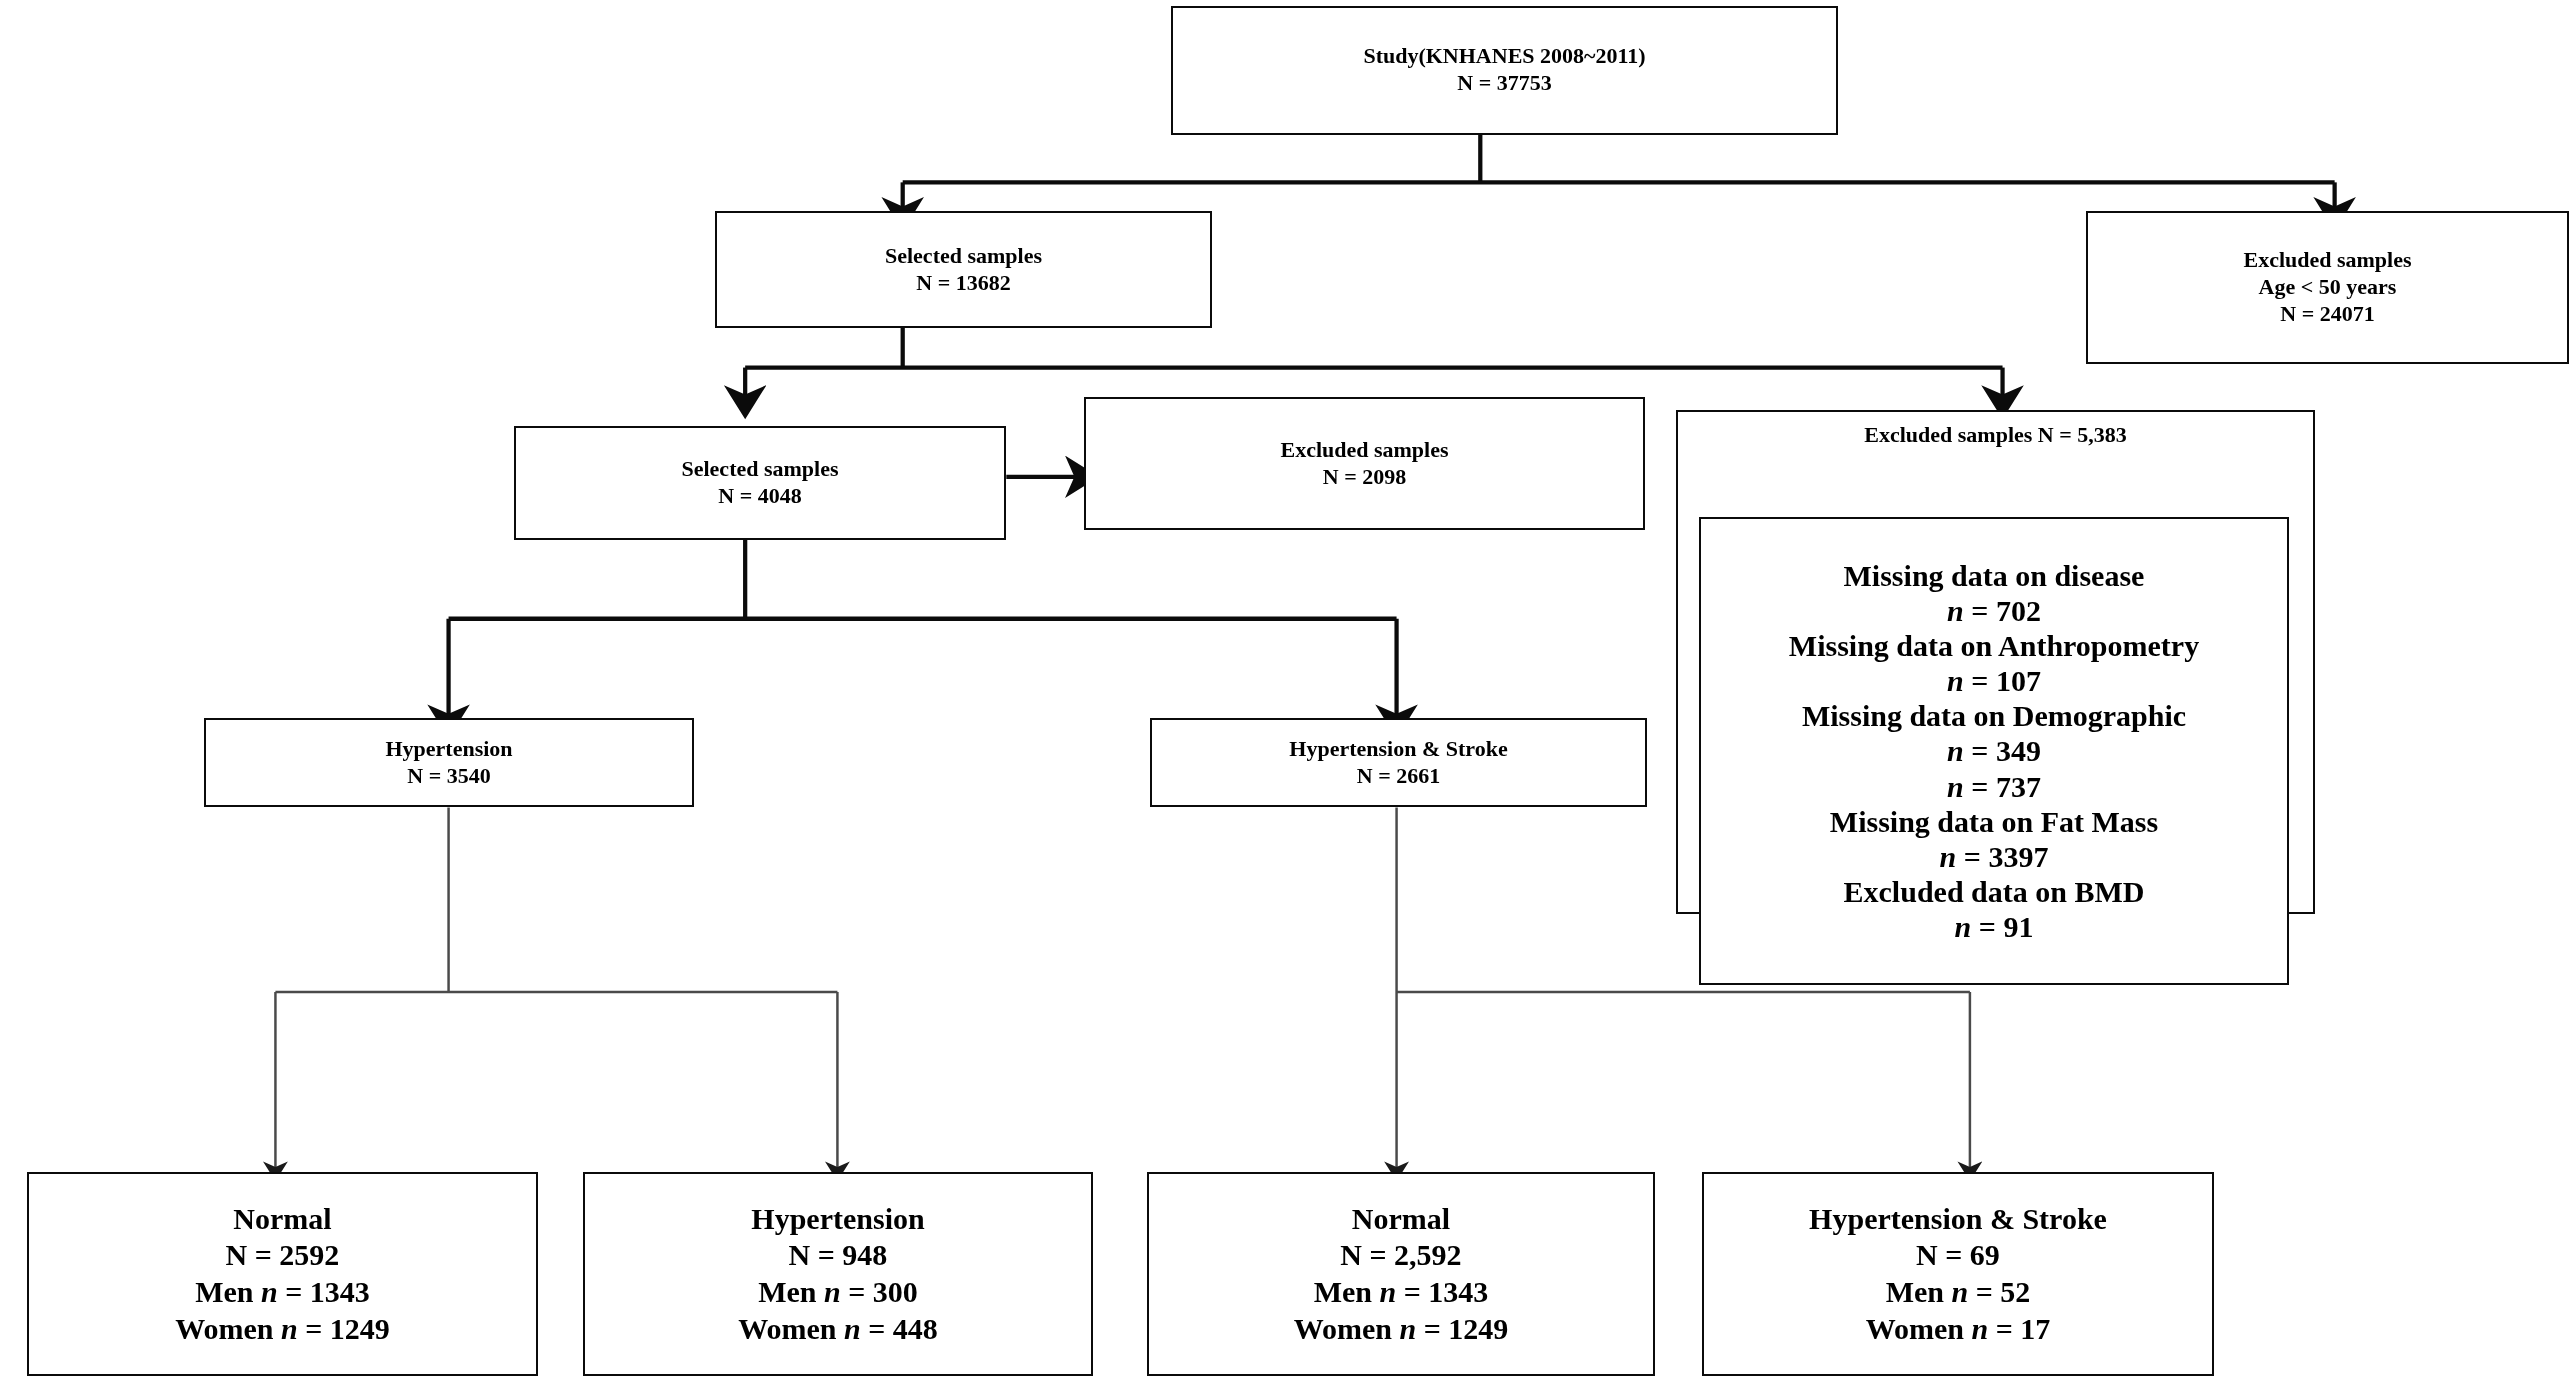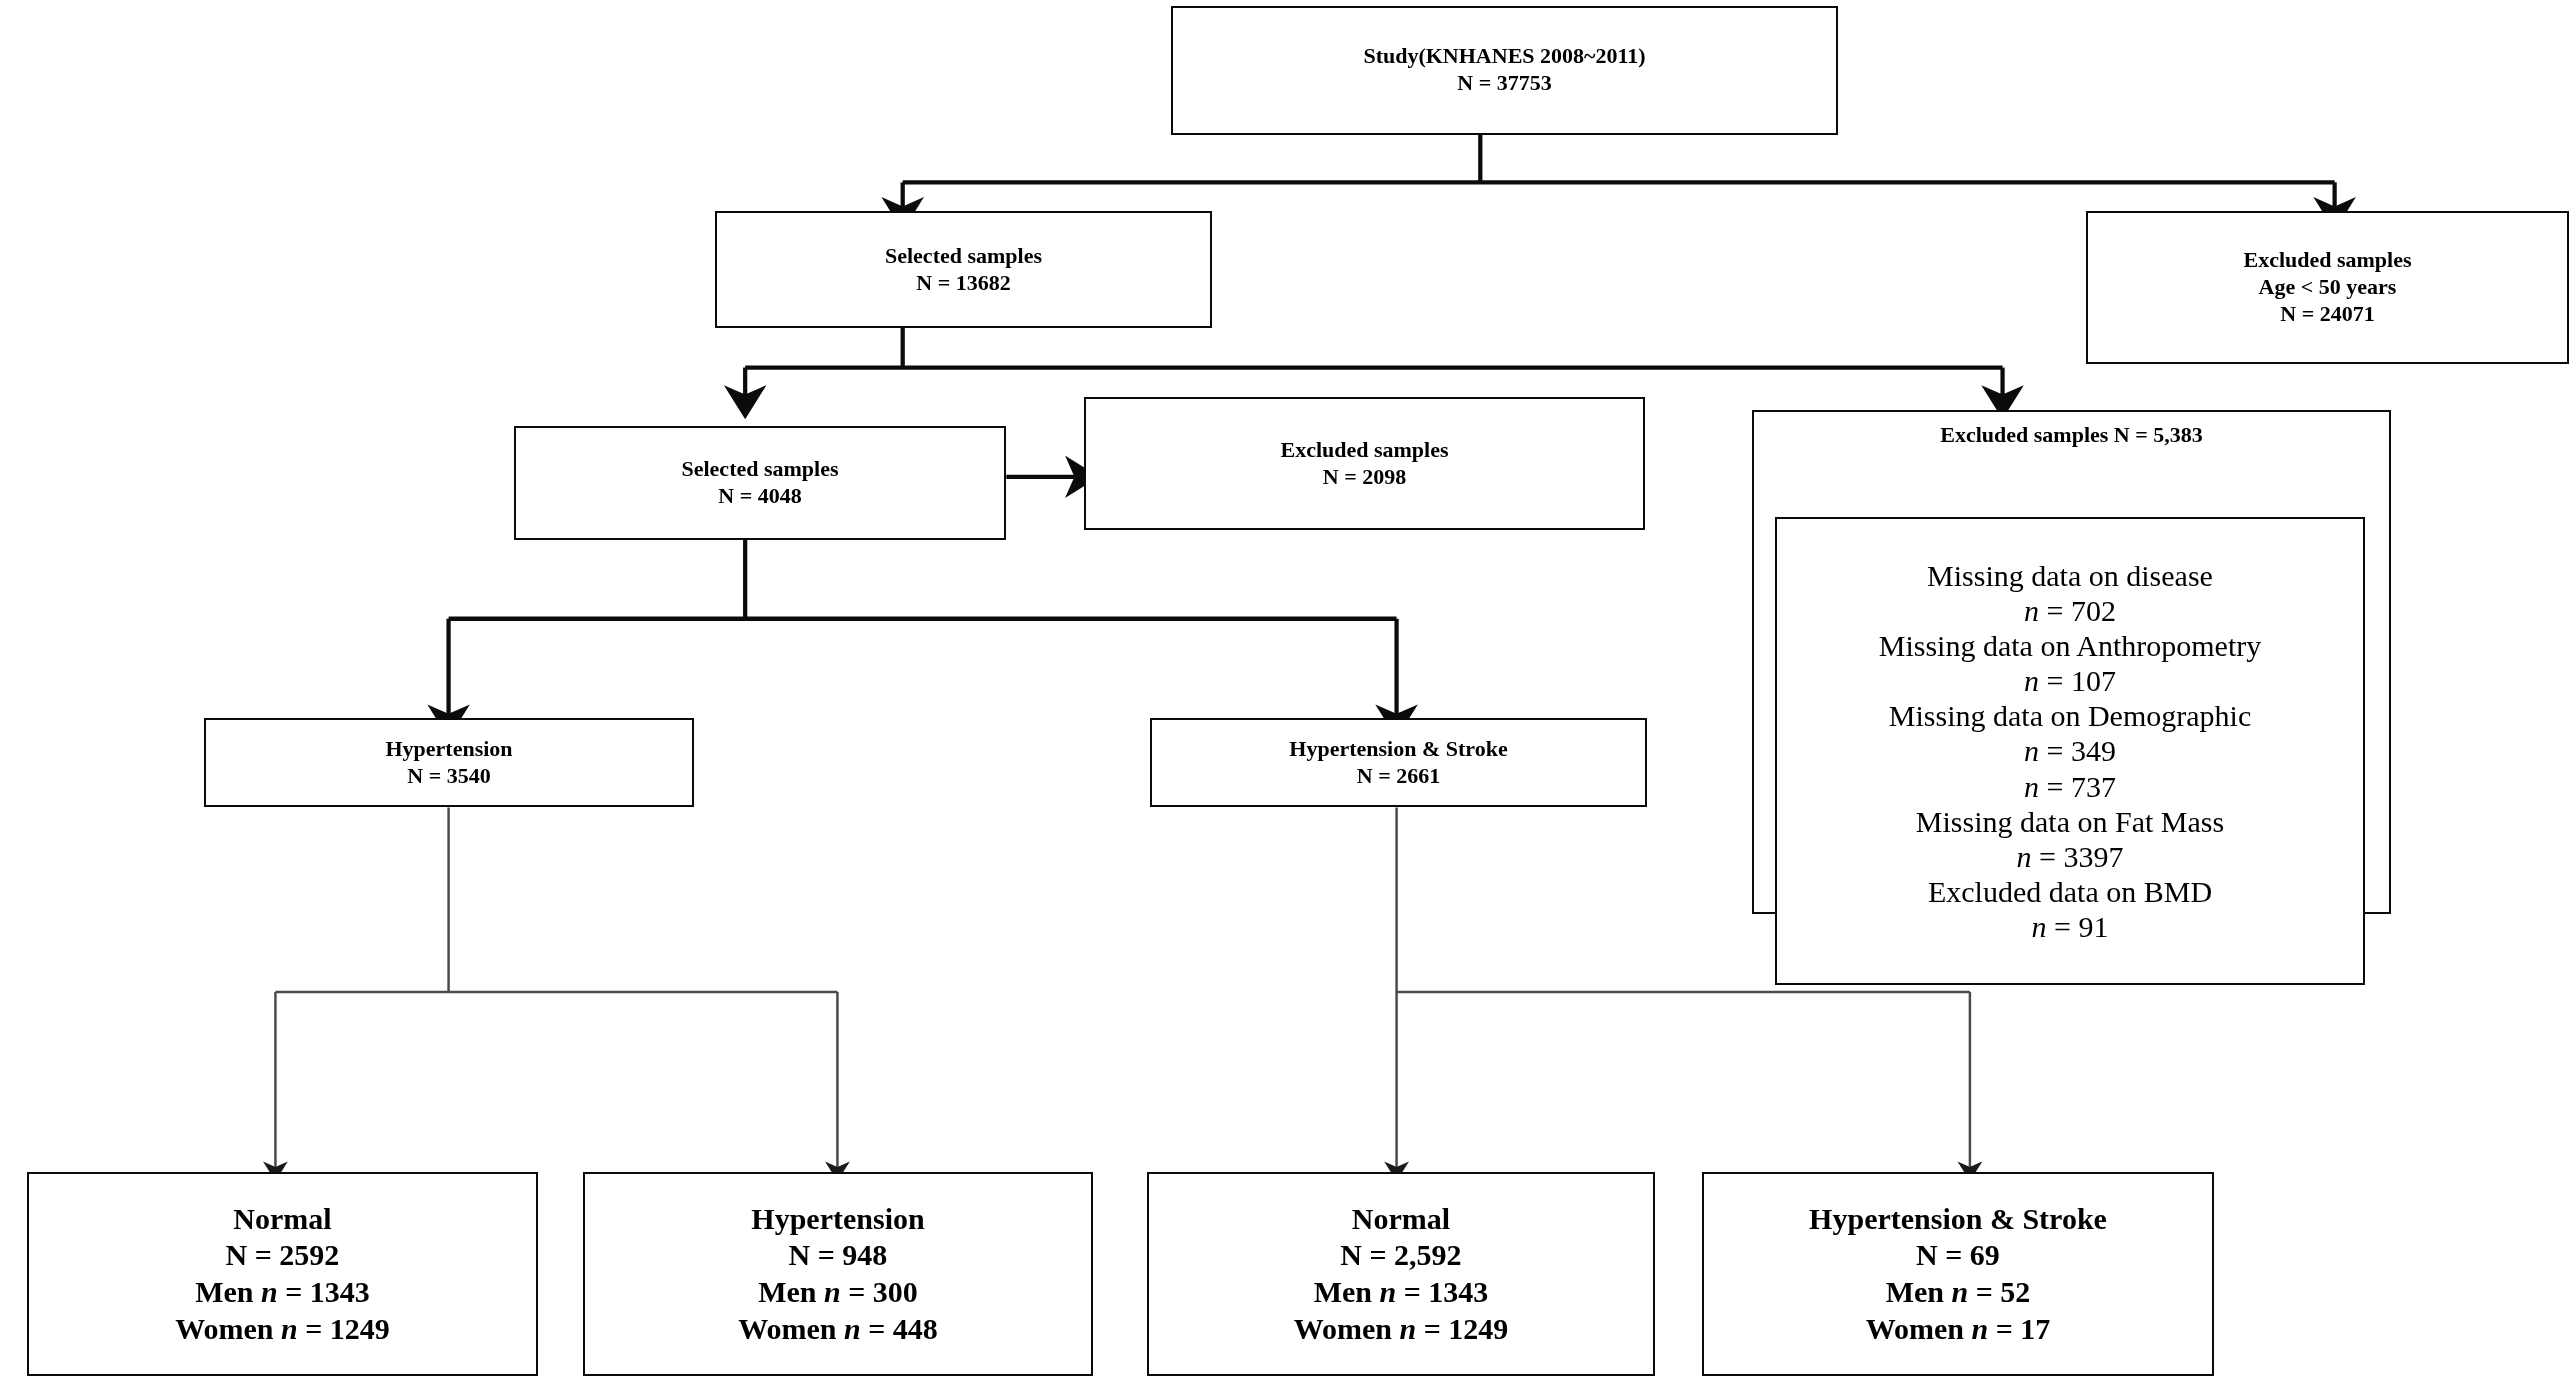--- a/index.html
+++ b/index.html
@@ -39,21 +39,21 @@
     position:absolute;
     box-sizing:border-box;
     background:#ffffff;
     border:2.1px solid #0b0b0b;
     display:flex;
     flex-direction:column;
     align-items:center;
     justify-content:center;
     text-align:center;
     color:#000;
-    font-weight:normal;
+    font-weight:bold;
     line-height:1.17;
   }
   .exc-head{
     position:absolute;
     left:0;right:0;
     text-align:center;
     font-weight:bold;
     color:#000;
     line-height:1.22;
   }
@@ -129,21 +129,21 @@
   <div class="box f44" style="left:514px;top:426px;width:492px;height:114px;">
     <span class="ln">Selected samples</span>
     <span class="ln">N = 4048</span>
   </div>
 
   <div class="box f44" style="left:1084px;top:397px;width:561px;height:133px;">
     <span class="ln">Excluded samples</span>
     <span class="ln">N = 2098</span>
   </div>
 
-  <div class="outerbox" style="left:1752px;top:410px;width:639px;height:504px;">
+  <div class="outerbox" style="left:1676px;top:410px;width:639px;height:504px;">
     <div class="exc-head f44" style="top:10px;">
       <span class="ln">Excluded samples</span>
       <span class="ln">N = 5,383</span>
     </div>
 
     <div class="innerbox f42" style="left:21px;top:105px;width:590px;height:468px;">
       <span class="ln">Missing data on disease</span>
       <span class="ln"><i class="ital">n</i> <span>= 702</span></span>
 
       <span class="ln">Missing data on Anthropometry</span>

